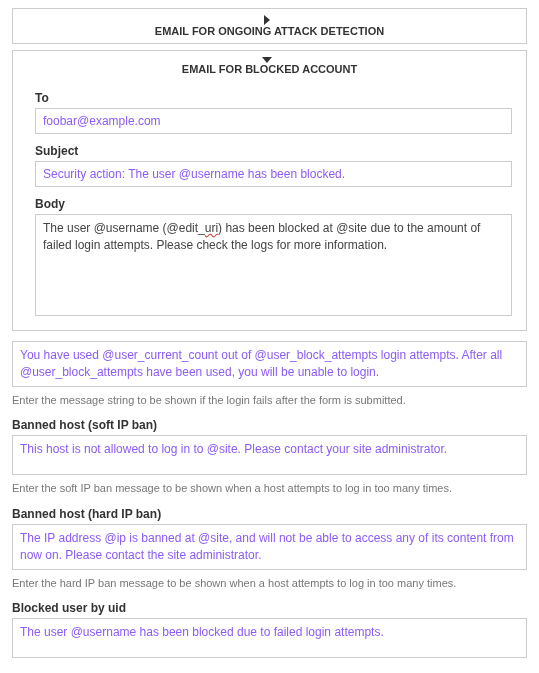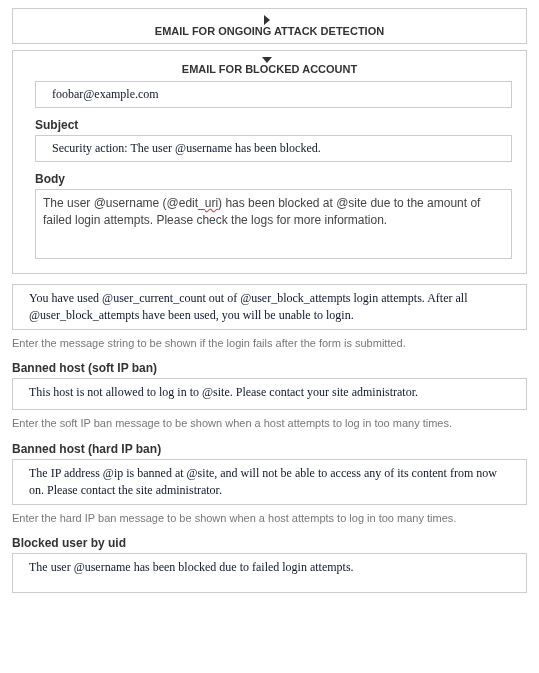--- a/index.html
+++ b/index.html
@@ -52,24 +52,24 @@
   .field-label {
     font-weight: bold;
     margin-top: 10px;
     margin-bottom: 3px;
     color: #333;
   }
   input[type=text], textarea {
     width: 100%;
     border: 1px solid #ccc;
     background: #fff;
-    font-family: Liberation Serif, serif;
+    font-family: Liberation Sans, sans-serif;
     font-size: 12px;
-    padding: 5px 16px;
-    color: #0f172a;
+    padding: 5px 7px;
+    color: #8b5cf6;
     resize: none;
   }
   textarea { line-height: 1.45; }
   .hint {
     color: #777;
     font-size: 11px;
     margin-top: 3px;
     line-height: 1.4;
   }
   .outer-group {
@@ -81,21 +81,21 @@
     color: #333;
   }
   .spellerr {
     text-decoration: underline wavy rgba(200,0,0,0.7);
     text-decoration-skip-ink: none;
   }
   .ta-body-wrap {
     width:100%;
     border:1px solid #ccc;
     background:#fff;
-    height:70px;
+    height:102px;
     padding:5px 7px;
     font-size:12px;
     color:#444;
     line-height:1.45;
     overflow:auto;
   }
 </style>
 </head>
 <body>
 
@@ -108,41 +108,42 @@
     </div>
   </div>
 
   <div class="panel">
     <div class="panel-header">
       <span class="caret caret-down"></span>
       <span>EMAIL FOR BLOCKED ACCOUNT</span>
     </div>
     <div class="panel-body">
 
+      <div class="field-label">To</div>
       <input type="text" value="foobar@example.com" style="">
 
       <div class="field-label">Subject</div>
       <input type="text" value="Security action: The user @username has been blocked." style="">
 
       <div class="field-label">Body</div>
       <div class="ta-body-wrap" contenteditable="true" style="">
         <span>The user @username (@edit_</span><span class="spellerr">uri</span><span>) has been blocked at @site due to the amount of failed login attempts. Please check the logs for more information.</span>
       </div>
 
     </div>
   </div>
 
   <div class="outer-group">
     <textarea rows="2" style="height: 46px;">You have used @user_current_count out of @user_block_attempts login attempts. After all @user_block_attempts have been used, you will be unable to login.</textarea>
     <div class="hint">Enter the message string to be shown if the login fails after the form is submitted.</div>
   </div>
 
   <div class="outer-group">
     <div class="outer-label">Banned host (soft IP ban)</div>
-    <textarea rows="2" style="height: 32px;">This host is not allowed to log in to @site. Please contact your site administrator.</textarea>
+    <textarea rows="2" style="height: 40px;">This host is not allowed to log in to @site. Please contact your site administrator.</textarea>
     <div class="hint">Enter the soft IP ban message to be shown when a host attempts to log in too many times.</div>
   </div>
 
   <div class="outer-group">
     <div class="outer-label">Banned host (hard IP ban)</div>
     <textarea rows="2" style="height: 46px;">The IP address @ip is banned at @site, and will not be able to access any of its content from now on. Please contact the site administrator.</textarea>
     <div class="hint">Enter the hard IP ban message to be shown when a host attempts to log in too many times.</div>
   </div>
 
   <div class="outer-group">

